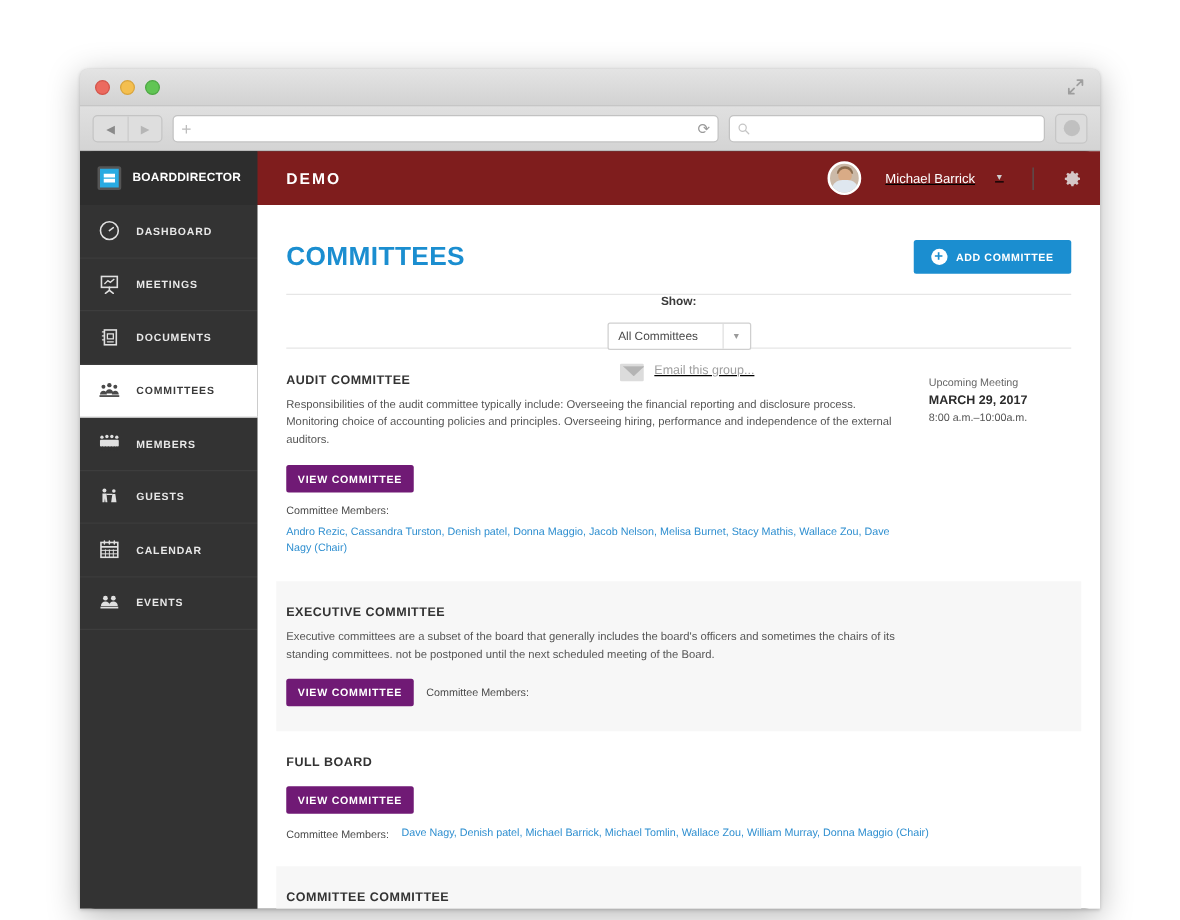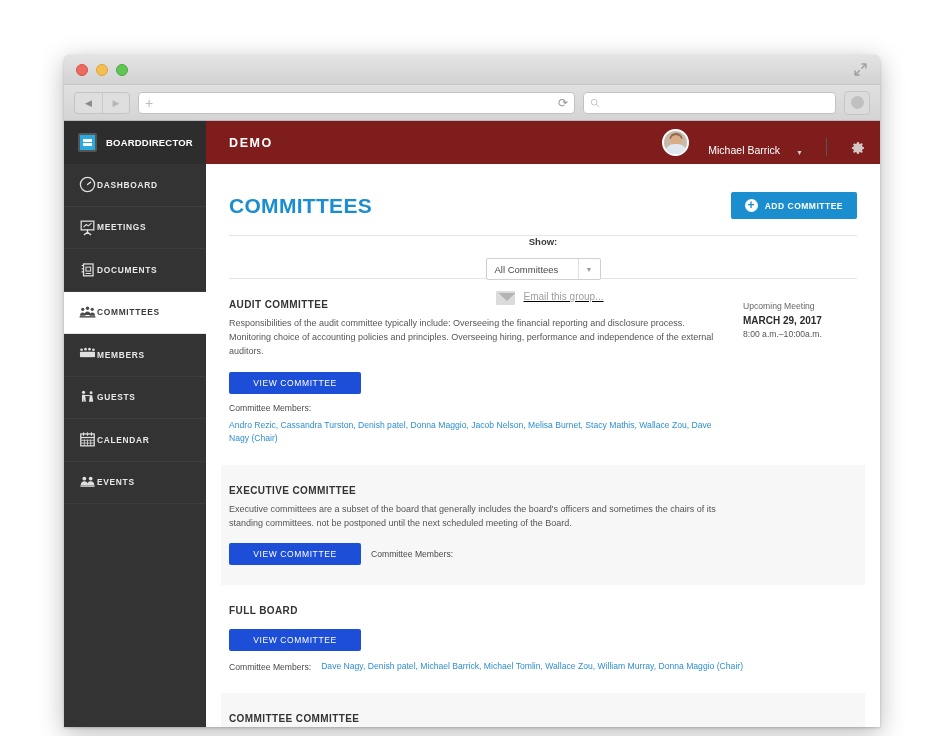--- a/index.html
+++ b/index.html
@@ -160,21 +160,21 @@
     font-size: 9.5px;
     font-weight: bold;
     letter-spacing: .2px;
   }
 
   .nav-item {
     height: 42.5px;
     display: flex;
     align-items: center;
     padding-left: 14px;
-    gap: 0;
+    gap: 12px;
     border-bottom: 1px solid #3d3d3d;
     color: #e8e8e8;
     cursor: pointer;
   }
   .nav-item .nav-label {
     font-size: 8.4px;
     font-weight: bold;
     letter-spacing: .7px;
   }
   .nav-item .nav-ico {
@@ -206,22 +206,23 @@
   }
   .demo-title {
     color: #ffffff;
     font-size: 12.5px;
     font-weight: bold;
     letter-spacing: 1.6px;
   }
   .topbar-right {
     margin-left: auto;
     display: flex;
-    align-items: flex-end;
+    align-items: center;
     gap: 19px;
+    text-decoration: underline;
   }
   .avatar {
     width: 27px; height: 27px;
     border-radius: 50%;
     overflow: hidden;
     background: #cbb9a8;
     border: 2px solid #ffffff;
     position: relative;
     flex: 0 0 27px;
   }
@@ -410,28 +411,28 @@
     margin-bottom: 7px;
   }
   .c-desc {
     font-size: 9px;
     color: #555555;
     line-height: 1.55;
     max-width: 492px;
     margin-bottom: 13px;
   }
   .btn-view {
-    background: #1d4ed8;
+    background: #701a75;
     color: #ffffff;
     border: none;
     border-radius: 2px;
-    width: 132px;
+    width: 102px;
     height: 22px;
     font-size: 8.5px;
-    font-weight: normal;
+    font-weight: bold;
     letter-spacing: .6px;
     font-family: inherit;
     cursor: pointer;
   }
   .members-label {
     font-size: 8.6px;
     color: #4a4a4a;
   }
   .members-list {
     font-size: 8.6px;

